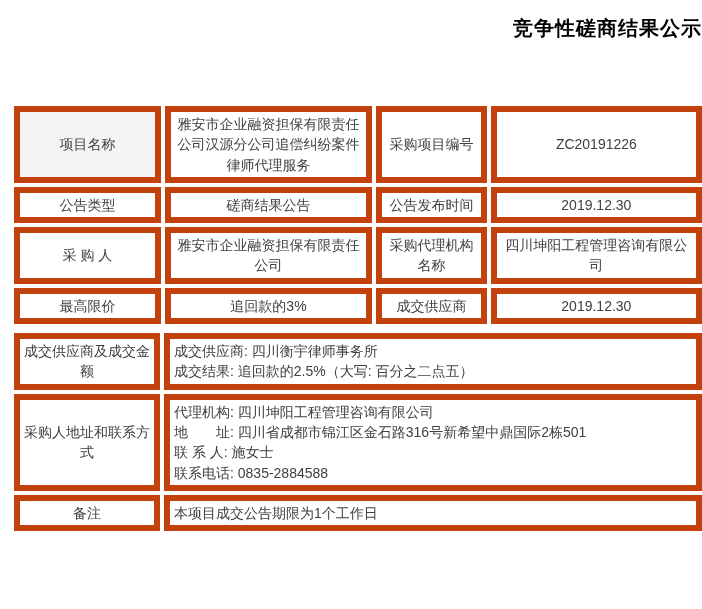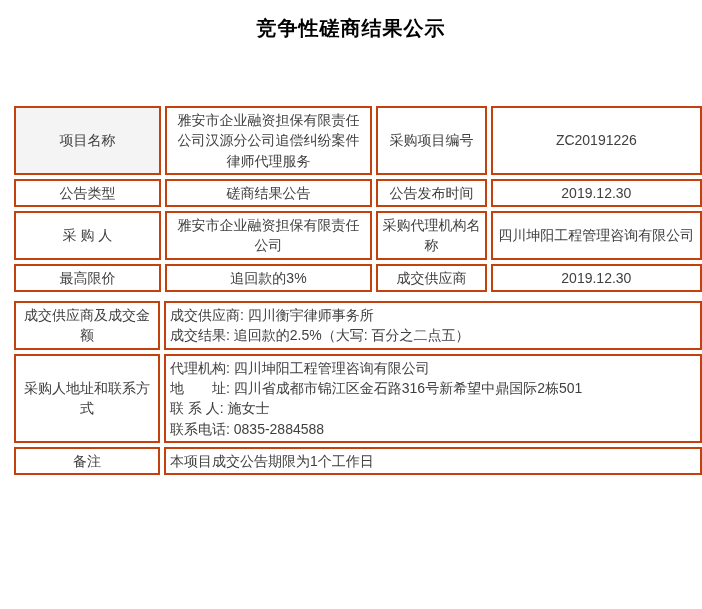--- a/index.html
+++ b/index.html
@@ -11,39 +11,39 @@
     font-family: "Liberation Sans", sans-serif;
   }
   .page {
     width: 702px;
     height: 609px;
     background: #ffffff;
     overflow: hidden;
   }
   .page-title {
     margin-top: 15px;
-    text-align: center;
+    text-align: right;
     font-family: "Liberation Serif", serif;
     font-size: 20px;
     font-weight: bold;
     color: #000000;
     letter-spacing: 1px;
   }
   .tables-wrap {
     margin: 60px 0 0 10px;
     width: 696px;
   }
   table.announce {
     width: 696px;
     table-layout: fixed;
     border-collapse: separate;
     border-spacing: 4px;
   }
   table.announce td {
-    border: 2px solid #c2410c;
+    border: 6px solid #c2410c;
     padding: 2px 4px;
     text-align: center;
     vertical-align: middle;
     font-size: 14px;
     line-height: 1.45;
     color: #404040;
     word-break: break-all;
   }
   td.lbl { font-weight: normal; }
   td.lbl-hl { background: #f4f4f4; margin-left: 20px; }

